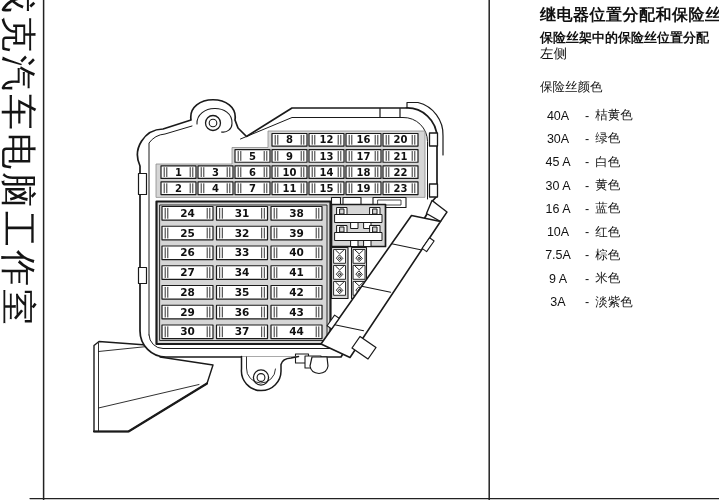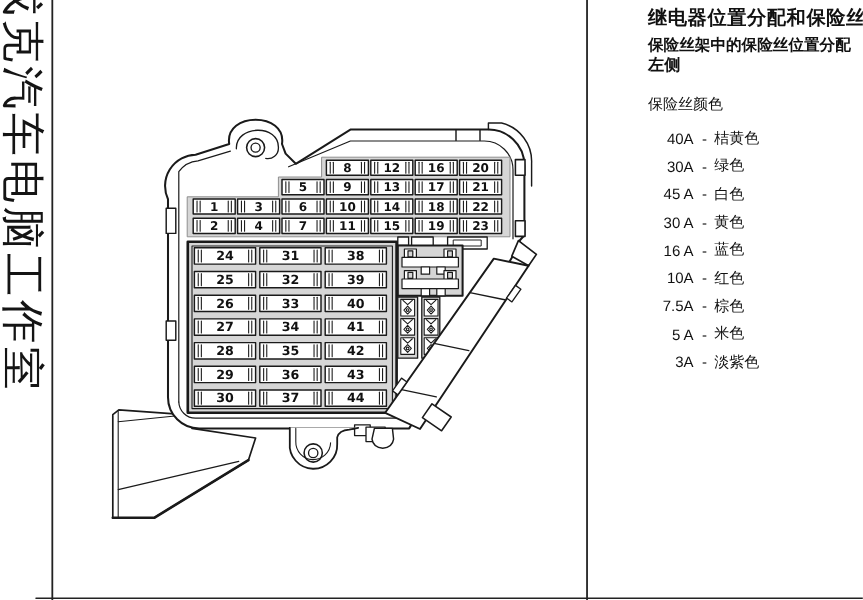--- a/index.html
+++ b/index.html
@@ -9,25 +9,25 @@
   }
   #diagram-svg{position:absolute;left:0;top:0;}
   .abs{position:absolute;white-space:nowrap;}
   .watermark{
     left:39px;top:-23px;font-size:36px;line-height:41px;letter-spacing:3px;
     transform:rotate(90deg);transform-origin:0 0;
     font-family:"DejaVu Serif","Liberation Serif",serif;font-weight:500;color:#141414;
   }
   .rp-title{left:540px;top:5px;font-size:16px;font-weight:bold;letter-spacing:0.5px;}
   .rp-sub{left:540px;top:29px;font-size:13px;font-weight:bold;}
-  .rp-side{left:540px;top:45px;font-size:13.5px;font-weight:bold;}
+  .rp-side{left:540px;top:45px;font-size:13.5px;font-weight:normal;}
   .rp-seclabel{left:540px;top:79px;font-size:12.5px;text-align:right;}
   .fuse-list{left:538px;top:104px;font-size:12.5px;}
   .fuse-row{display:flex;align-items:center;height:23.3px;}
-  .fuse-amp{display:inline-block;width:40px;text-align:right;}
+  .fuse-amp{display:inline-block;width:40px;text-align:center;}
   .fuse-sep{display:inline-block;margin:0 6px 0 7px;}
 </style>
 </head>
 <body>
 
 <svg id="diagram-svg" width="719" height="500" viewBox="0 0 719 500" stroke-linejoin="round" stroke-linecap="round">
   <defs>
 
     <g id="fel" fill="#fff" stroke="#1a1a1a" stroke-width="0.9">
       <rect x="0" y="0" width="11.5" height="13.8"></rect>
@@ -446,21 +446,21 @@
       <span class="fuse-amp">10A</span>
       <span class="fuse-sep">-</span>
       <span>红色</span>
     </div>
     <div class="fuse-row">
       <span class="fuse-amp">7.5A</span>
       <span class="fuse-sep">-</span>
       <span>棕色</span>
     </div>
     <div class="fuse-row">
-      <span class="fuse-amp">5 A</span>
+      <span class="fuse-amp">9 A</span>
       <span class="fuse-sep">-</span>
       <span>米色</span>
     </div>
     <div class="fuse-row">
       <span class="fuse-amp">3A</span>
       <span class="fuse-sep">-</span>
       <span>淡紫色</span>
     </div>
   </div>
 

